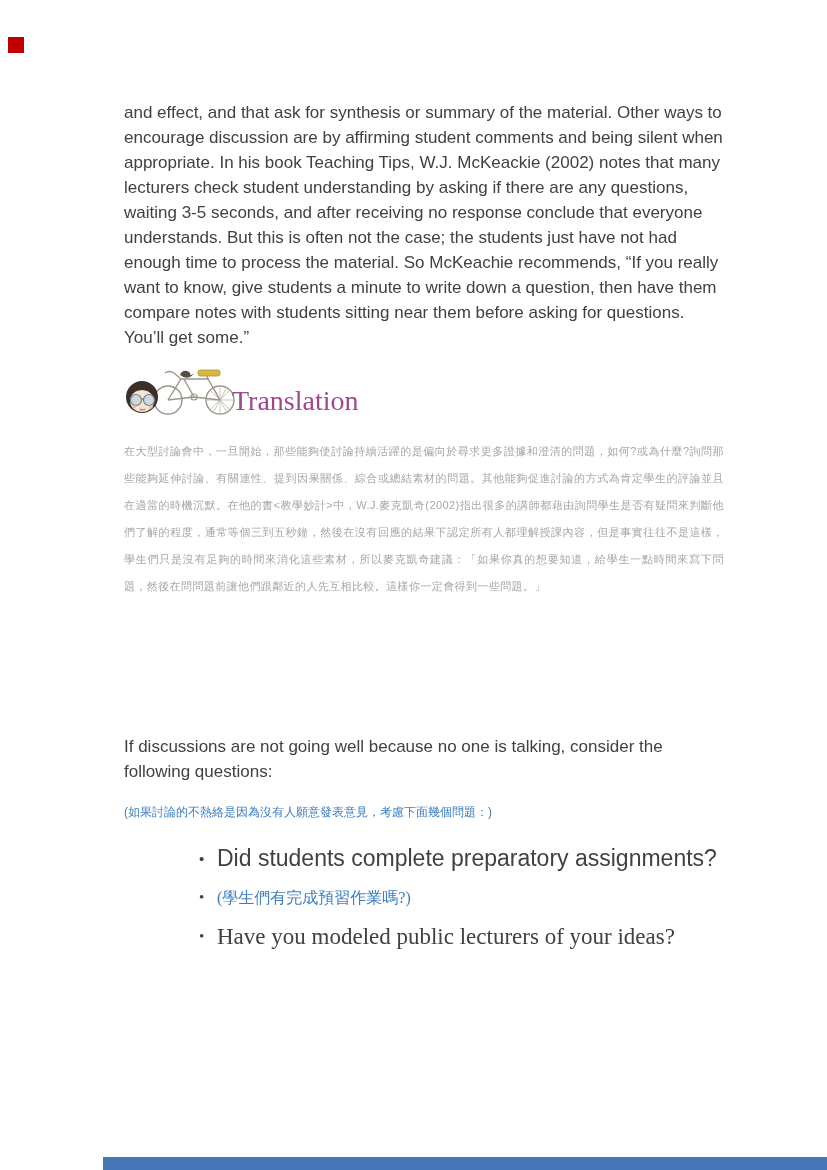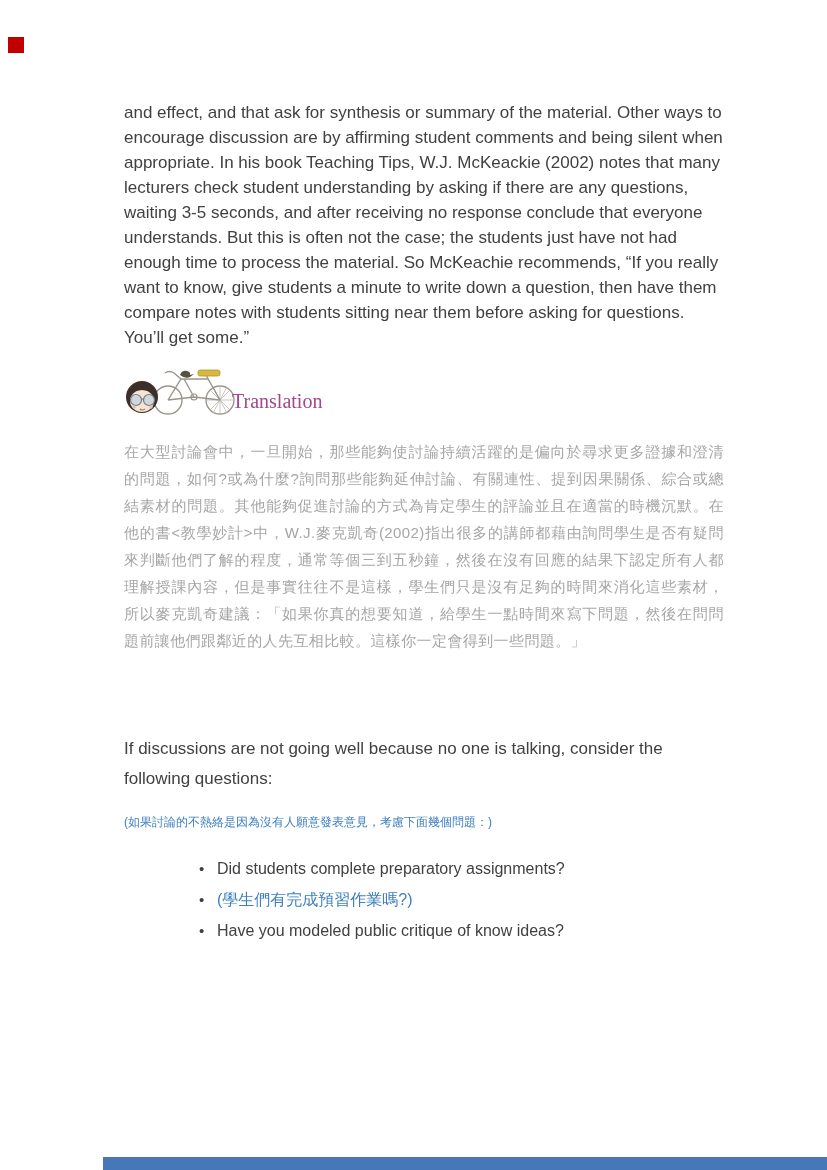--- a/index.html
+++ b/index.html
@@ -32,59 +32,59 @@
     text-align: left;
   }
 
   .logo-row {
     margin-top: 16px; height: 52px;
     display: flex; align-items: flex-end;
   }
   .logo-row svg { display: block; }
   .logo-text {
     font-family: "Liberation Serif", "DejaVu Serif", serif;
-    font-size: 20px; line-height: 30px;
+    font-size: 28px; line-height: 30px;
     color: #a0488e;
     margin-left: -12px;
     margin-bottom: 2px;
   }
 
   .para-zh {
     margin-top: 20px;
-    font-size: 15px; line-height: 27px;
+    font-size: 11px; line-height: 27px;
     letter-spacing: 0.4px;
     color: #a6a6a6;
     text-align: justify;
     min-height: 216px;
   }
 
   .para-question {
     margin-top: 80px;
-    font-size: 17px; line-height: 30px;
+    font-size: 17px; line-height: 25px;
     color: #414141;
   }
 
   .para-intro-zh {
     margin-top: 15px;
     font-size: 12px; line-height: 27px;
     color: #3d7ebf;
   }
 
   ul.question-list {
     margin-top: 20px;
     list-style: none;
     padding-left: 75px;
   }
   ul.question-list li {
     position: relative;
     padding-left: 18px;
     line-height: 25px;
-    font-size: 16px;
+    font-size: 23px;
   }
-  ul.question-list li + li { margin-top: 6px; }
+  ul.question-list li + li { margin-top: 14px; font-family: Liberation Serif, serif; }
   ul.question-list li::before {
     content: "\2022";
     position: absolute; left: 0; top: 0;
     color: #404040;
     font-size: 15px;
   }
   ul.question-list li.en { color: #414141; }
   ul.question-list li.zh { color: #3d7ebf; font-size: 16px; }
 </style>
 </head>
@@ -141,20 +141,20 @@
 
     <p class="para-zh">在大型討論會中，一旦開始，那些能夠使討論持續活躍的是偏向於尋求更多證據和澄清的問題，如何?或為什麼?詢問那些能夠延伸討論、有關連性、提到因果關係、綜合或總結素材的問題。其他能夠促進討論的方式為肯定學生的評論並且在適當的時機沉默。在他的書&lt;教學妙計&gt;中，W.J.麥克凱奇(2002)指出很多的講師都藉由詢問學生是否有疑問來判斷他們了解的程度，通常等個三到五秒鐘，然後在沒有回應的結果下認定所有人都理解授課內容，但是事實往往不是這樣，學生們只是沒有足夠的時間來消化這些素材，所以麥克凱奇建議：「如果你真的想要知道，給學生一點時間來寫下問題，然後在問問題前讓他們跟鄰近的人先互相比較。這樣你一定會得到一些問題。」</p>
 
     <p class="para-question">If discussions are not going well because no one is talking, consider the following questions:</p>
 
     <p class="para-intro-zh">(如果討論的不熱絡是因為沒有人願意發表意見，考慮下面幾個問題：)</p>
 
     <ul class="question-list">
       <li class="en">Did students complete preparatory assignments?</li>
       <li class="zh">(學生們有完成預習作業嗎?)</li>
-      <li class="en">Have you modeled public critique of know ideas?</li>
+      <li class="en">Have you modeled public lecturers of your ideas?</li>
     </ul>
 
   </div>
 
   <div class="bottom-bar"></div>
 
 </div>
 
 </body></html>

